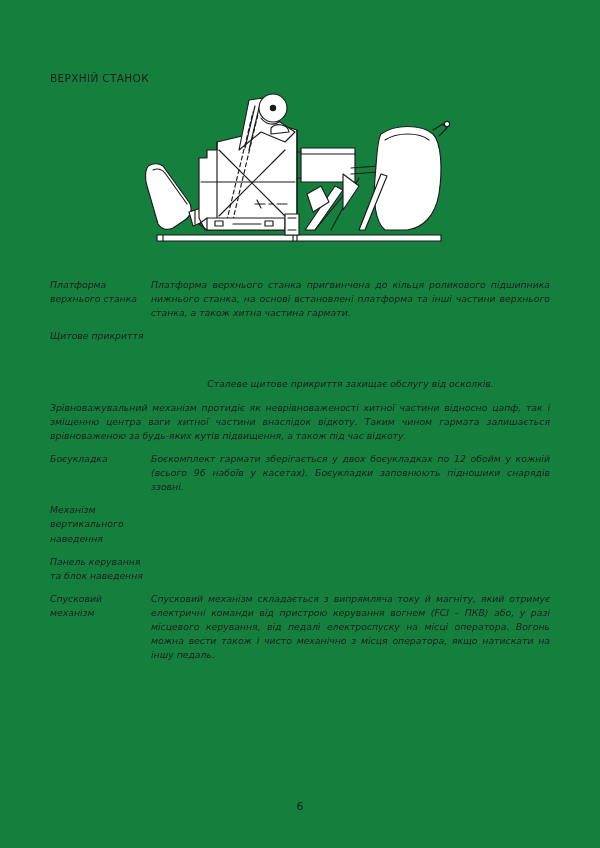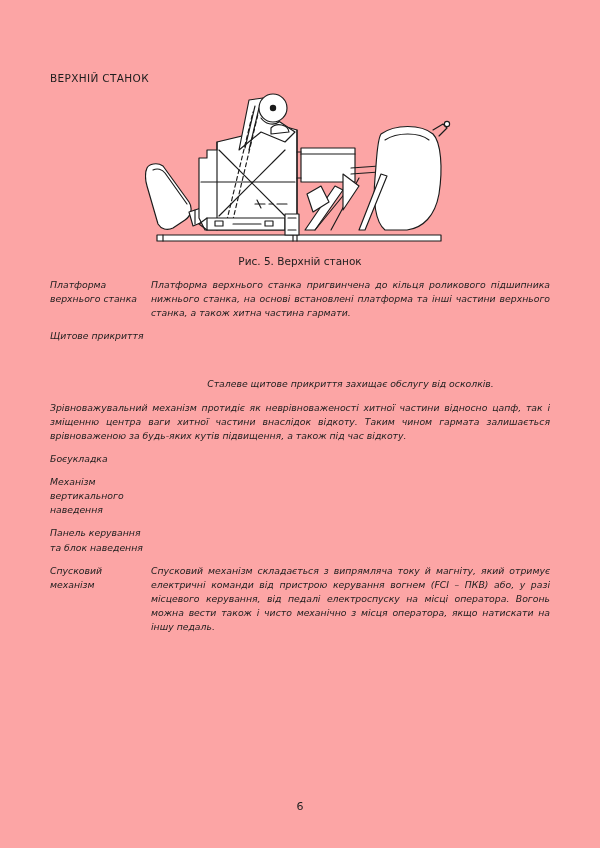--- a/index.html
+++ b/index.html
@@ -12,21 +12,21 @@
     height: 848px;
     position: relative;
     font-family: "DejaVu Sans", "Liberation Sans", sans-serif;
     color: #1a1a1a;
     overflow: hidden;
   }
 
   .page {
     position: absolute;
     inset: 0;
-    background: #fca5a5;
+    background: #15803d;
   }
 
   
   .section-title {
     position: absolute;
     left: 50px;
     top: 72px;
     font-size: 10.5px;
     letter-spacing: 0.35px;
     font-weight: 400;
@@ -175,21 +175,20 @@
         <path d="M70 131 L78 131 L78 136 L70 136 Z"></path>
         <path d="M120 131 L128 131 L128 136 L120 136 Z"></path>
         <path d="M88 134 L116 134"></path>
 
         <path d="M140 124 L154 124 L154 145 L140 145 Z" fill="#ffffff"></path>
         <path d="M143 128 L151 128 M143 140 L151 140"></path>
       </g>
     </svg>
   </div>
 
-  <div class="figure-caption">Рис. 5. Верхній станок</div>
 
   <div class="deflist">
 
     <div class="defrow">
       <div class="defterm">Платформа верхнього станка</div>
       <div class="defdesc">Платформа верхнього станка пригвинчена до кільця роликового підшипника нижнього станка, на основі встановлені платформа та інші частини верхнього станка, а також хитна частина гармати.</div>
     </div>
 
 
     <div class="defrow">
@@ -197,20 +196,21 @@
       <div class="defdesc nojust">Сталеве щитове прикриття захищає обслугу від осколків.</div>
     </div>
 
     <div class="defrow">
       <div class="defdesc">Зрівноважувальний механізм протидіє як неврівноваженості хитної частини відносно цапф, так і зміщенню центра ваги хитної частини внаслідок відкоту. Таким чином гармата залишається врівноваженою за будь-яких кутів підвищення, а також під час відкоту.</div>
     </div>
 
 
     <div class="defrow">
       <div class="defterm">Боєукладка</div>
+      <div class="defdesc">Боєкомплект гармати зберігається у двох боєукладках по 12 обойм у кожній (всього 96 набоїв у касетах). Боєукладки заповнюють підношики снарядів ззовні.</div>
     </div>
 
     <div class="defrow">
       <div class="defterm">Механізм вертикального наведення</div>
     </div>
 
     <div class="defrow">
       <div class="defterm">Панель керування та блок наведення</div>
     </div>
 

